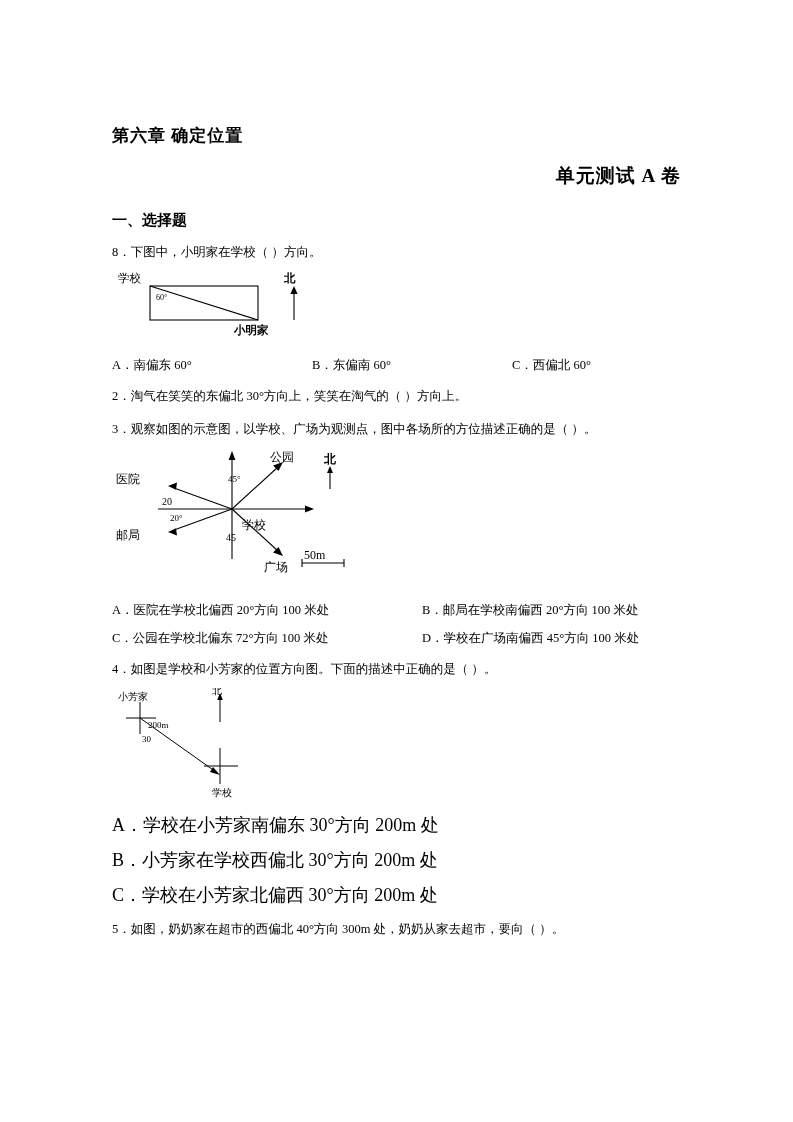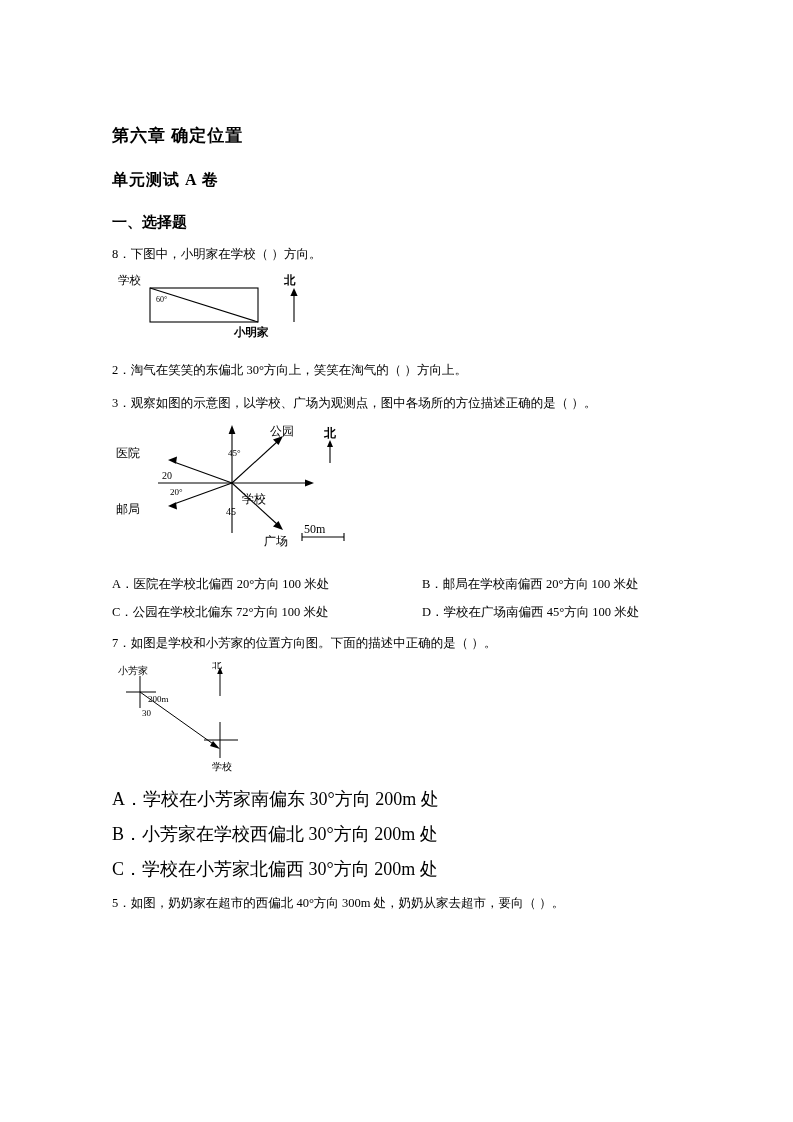--- a/index.html
+++ b/index.html
@@ -23,24 +23,24 @@
     padding: 0 112px;
   }
   .title1 {
     text-align: left;
     font-size: 17px;
     font-weight: bold;
     margin-top: 124px;
     letter-spacing: 1px;
   }
   .title2 {
-    text-align: left;
-    font-size: 16px;
+    text-align: right;
+    font-size: 19px;
     font-weight: bold;
-    margin-top: 23px;
+    margin-top: 16px;
     letter-spacing: 1px;
   }
   .section-head {
     font-size: 15px;
     font-weight: bold;
     margin-top: 22px;
     margin-bottom: 8px;
   }
   .q {
     font-size: 12.5px;
@@ -89,20 +89,25 @@
       <line x1="38" y1="16" x2="146" y2="50" stroke="#000" stroke-width="1.1"></line>
 
       <line x1="182" y1="50" x2="182" y2="22" stroke="#000" stroke-width="1.1"></line>
       <polygon points="182,16 178.4,24 185.6,24" fill="#000"></polygon>
       <text x="6" y="12" font-size="11.5">学校</text>
       <text x="172" y="12" font-size="11.5" font-weight="bold">北</text>
       <text x="44" y="30" font-size="8">60°</text>
       <text x="122" y="64" font-size="11.5" font-weight="bold">小明家</text>
     </svg>
   </div>
+  <div class="opts opts3">
+    <span class="opt">A．南偏东 60°</span>
+    <span class="opt">B．东偏南 60°</span>
+    <span class="opt">C．西偏北 60°</span>
+  </div>
 
   <div class="q">2．淘气在笑笑的东偏北 30°方向上，笑笑在淘气的（    ）方向上。</div>
 
   <div class="q">3．观察如图的示意图，以学校、广场为观测点，图中各场所的方位描述正确的是（     ）。</div>
   <div class="figure">
     <svg width="360" height="140" viewBox="0 0 360 140">
 
       <line x1="120" y1="10" x2="120" y2="112" stroke="#000" stroke-width="1.1"></line>
       <polygon points="120,4 116.6,13 123.4,13" fill="#000"></polygon>
 
@@ -143,21 +148,21 @@
   </div>
   <div class="opts opts2">
     <span class="opt">A．医院在学校北偏西 20°方向 100 米处</span>
     <span class="opt">B．邮局在学校南偏西 20°方向 100 米处</span>
   </div>
   <div class="opts opts2">
     <span class="opt">C．公园在学校北偏东 72°方向 100 米处</span>
     <span class="opt">D．学校在广场南偏西 45°方向 100 米处</span>
   </div>
 
-  <div class="q">7．如图是学校和小芳家的位置方向图。下面的描述中正确的是（    ）。</div>
+  <div class="q">4．如图是学校和小芳家的位置方向图。下面的描述中正确的是（    ）。</div>
   <div class="figure">
     <svg width="300" height="110" viewBox="0 0 300 110">
 
       <line x1="108" y1="34" x2="108" y2="10" stroke="#000" stroke-width="1"></line>
       <polygon points="108,5 105.2,12 110.8,12" fill="#000"></polygon>
       <text x="100" y="6" font-size="10">北</text>
 
       <line x1="28" y1="14" x2="28" y2="46" stroke="#000" stroke-width="1"></line>
       <line x1="14" y1="30" x2="44" y2="30" stroke="#000" stroke-width="1"></line>
       <text x="6" y="12" font-size="10">小芳家</text>

